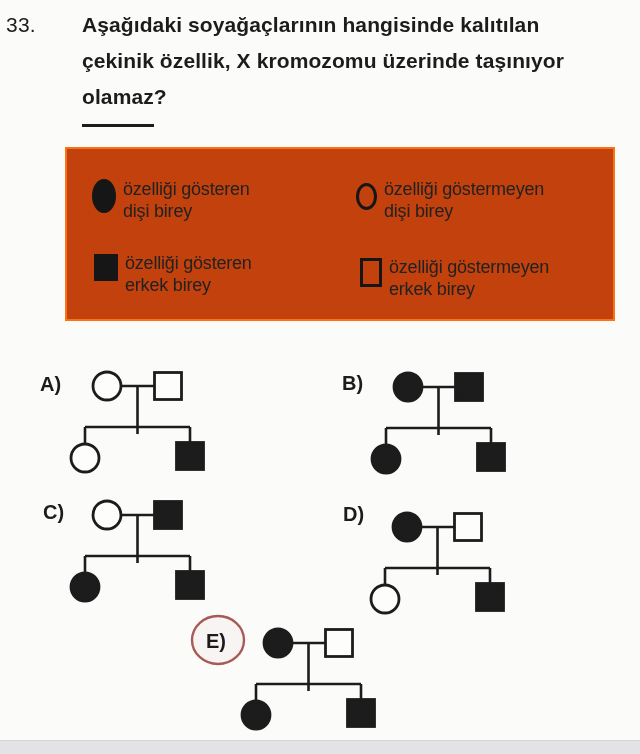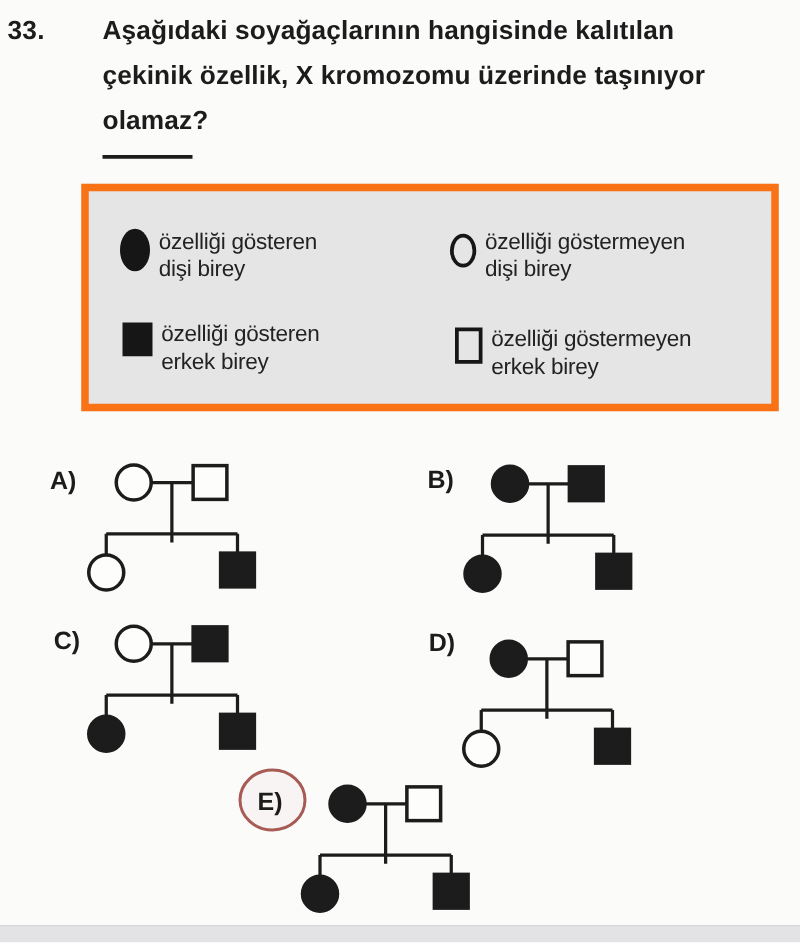--- a/index.html
+++ b/index.html
@@ -7,34 +7,34 @@
     position:relative;
     width:640px;height:754px;
     background:#fbfbfa;
     font-family:"Liberation Sans", sans-serif;
     color:#1c1c1c;
     overflow:hidden;
   }
   
   .q-number{
     position:absolute;left:6px;top:7px;width:46px;
-    font-size:21px;font-weight:700;line-height:36px;
+    font-size:21px;font-weight:400;line-height:36px;
     letter-spacing:0.2px;
   }
   .q-text{
     position:absolute;left:54px;top:7px;width:580px;
     font-size:21px;font-weight:700;line-height:36px;
     letter-spacing:0.1px;white-space:nowrap;margin-left:28px;
   }
   .q-line{white-space:nowrap;}
   .u-word{border-bottom:3px solid #1c1c1c;padding-bottom:16px;}
   
   .legend-box{
     position:absolute;left:65px;top:147px;width:546px;height:170px;
-    border:6px solid #f97316;background:#e5e5e5;text-decoration:underline;
+    border:2px solid #f97316;background:#c2410c;text-decoration:underline;
   }
   .legend-item{position:absolute;display:flex;align-items:flex-start;}
   .li-1{left:25px;top:29px;}
   .li-2{left:289px;top:29px;}
   .li-3{left:27px;top:103px;}
   .li-4{left:293px;top:107px;}
   .sym-wrap{flex:0 0 auto;margin-right:7px;}
   .sym-f-oval{width:24px;height:34px;background:#161616;border-radius:50%;margin-top:1px;}
   .sym-o-oval{width:15px;height:21px;border:3px solid #161616;border-radius:50%;margin-top:5px;}
   .sym-f-sq{width:24px;height:27px;background:#161616;margin-top:2px;}

